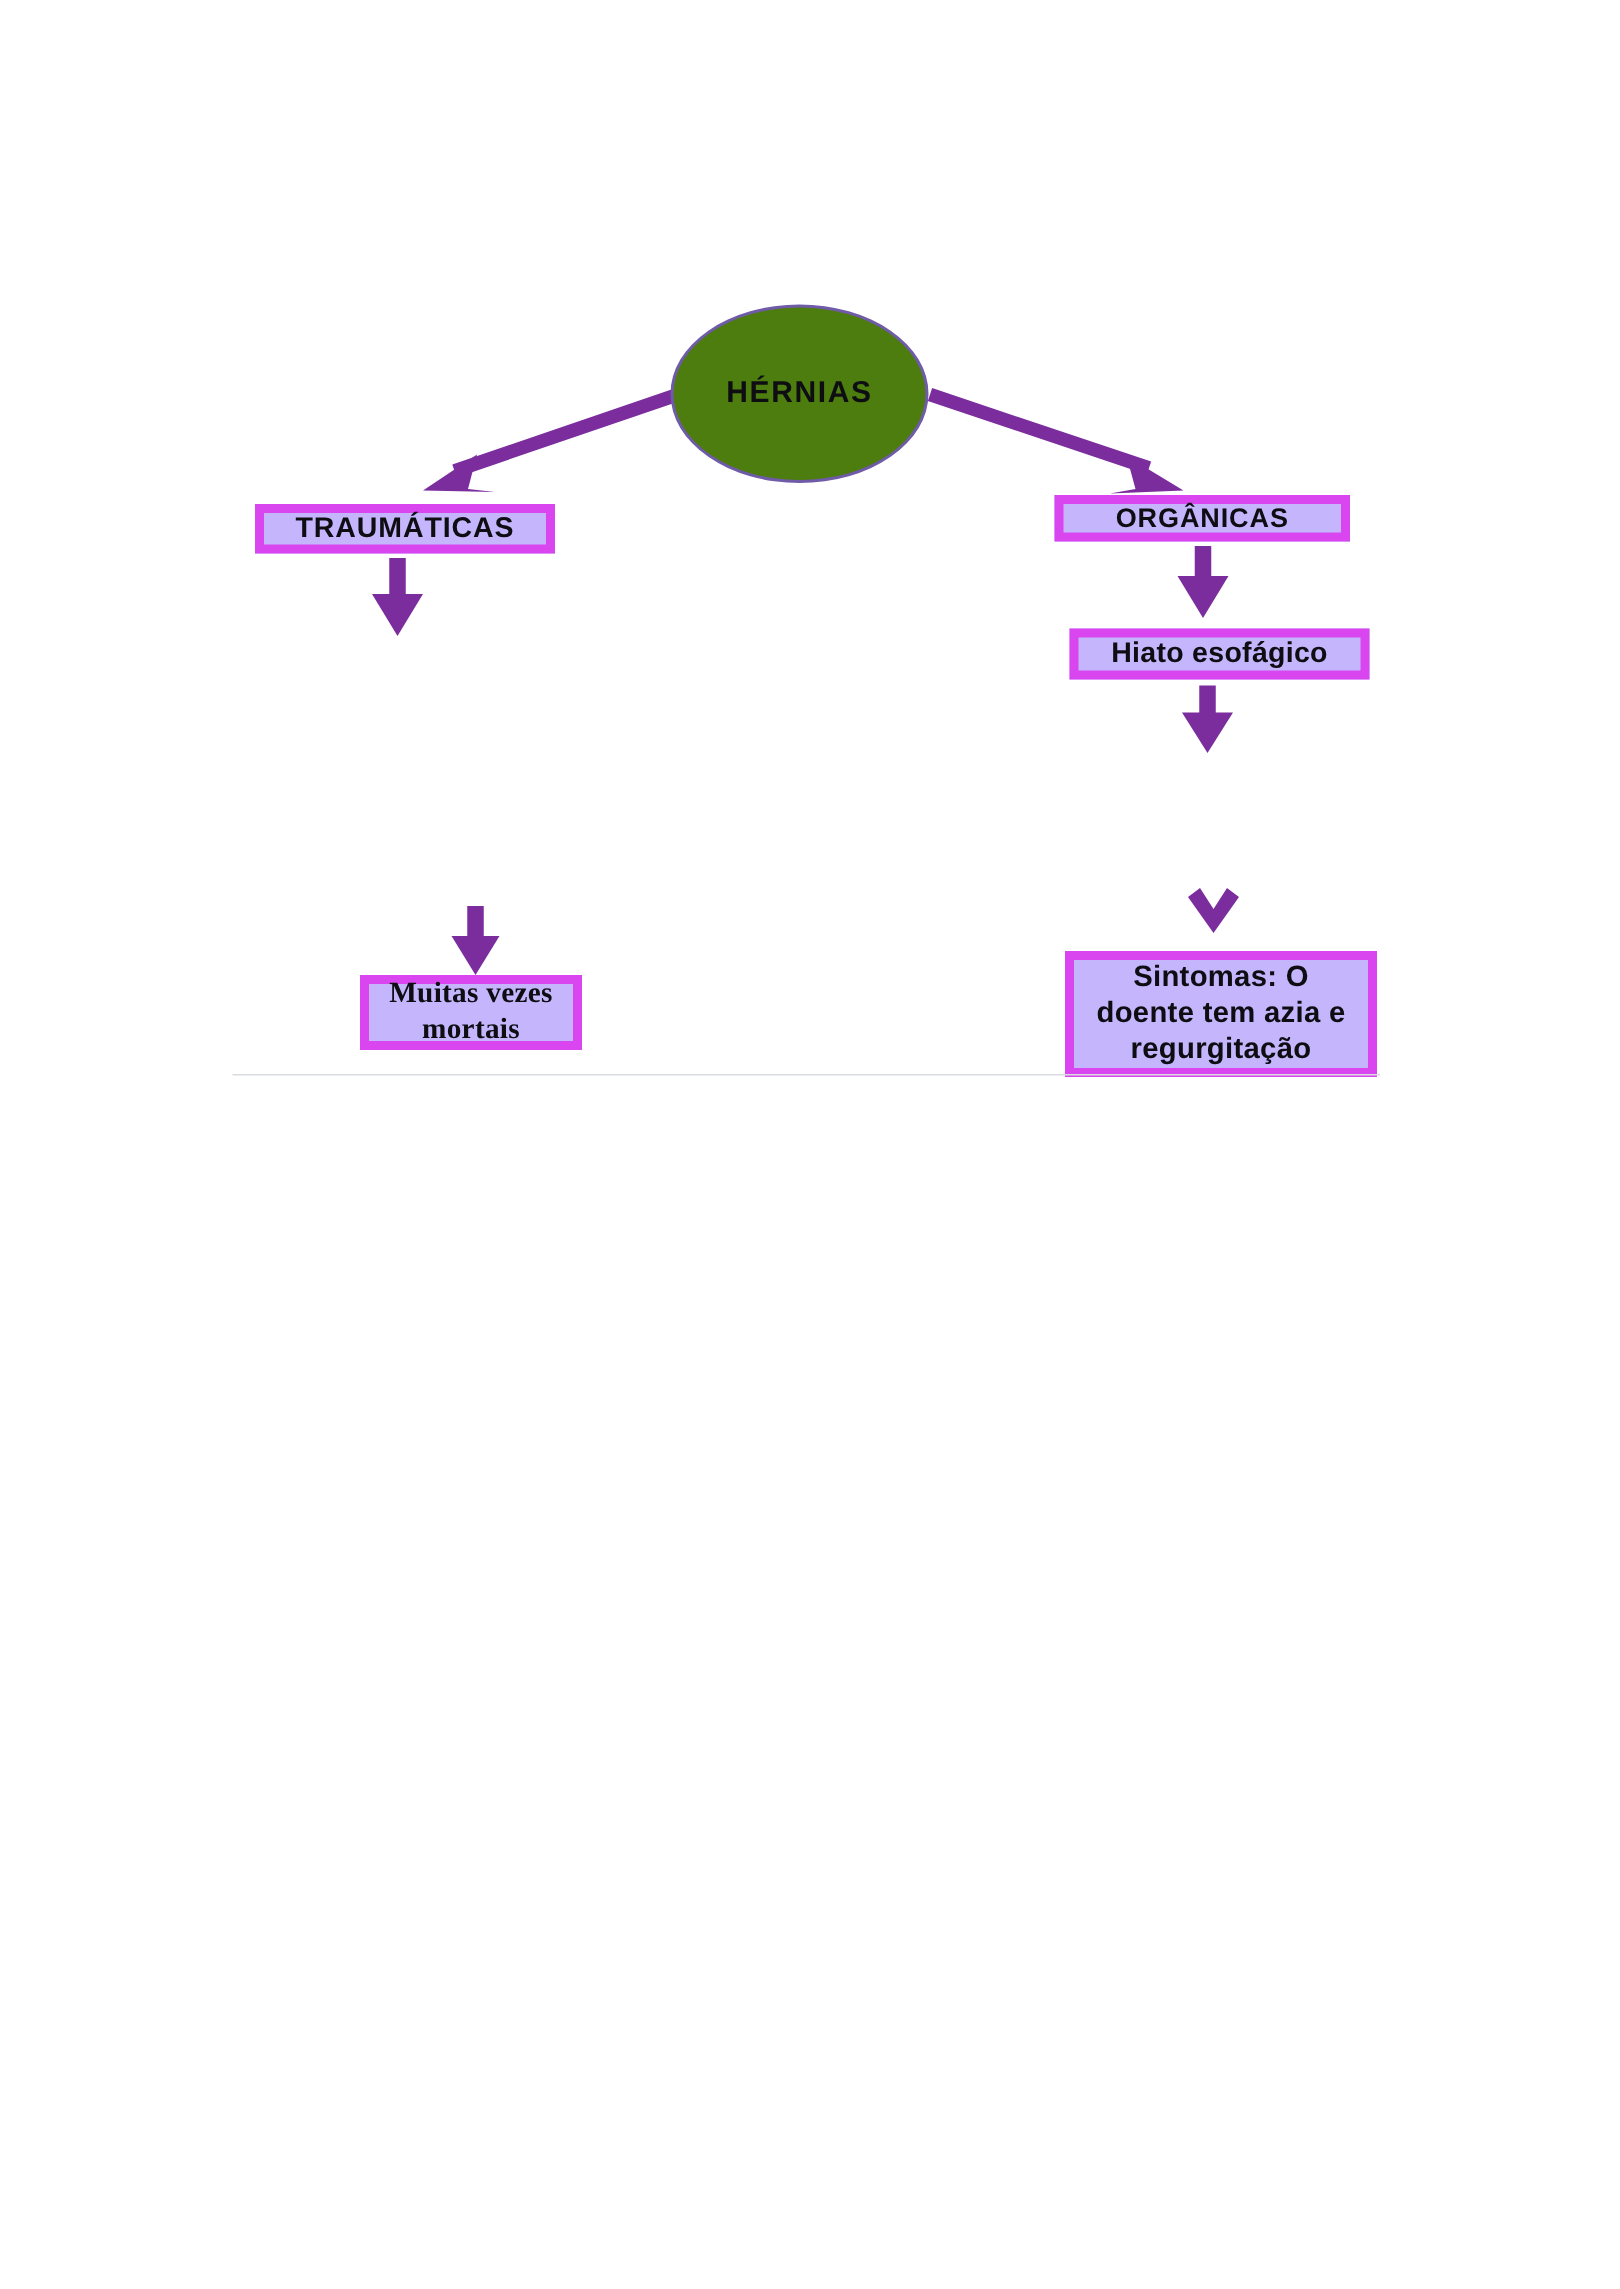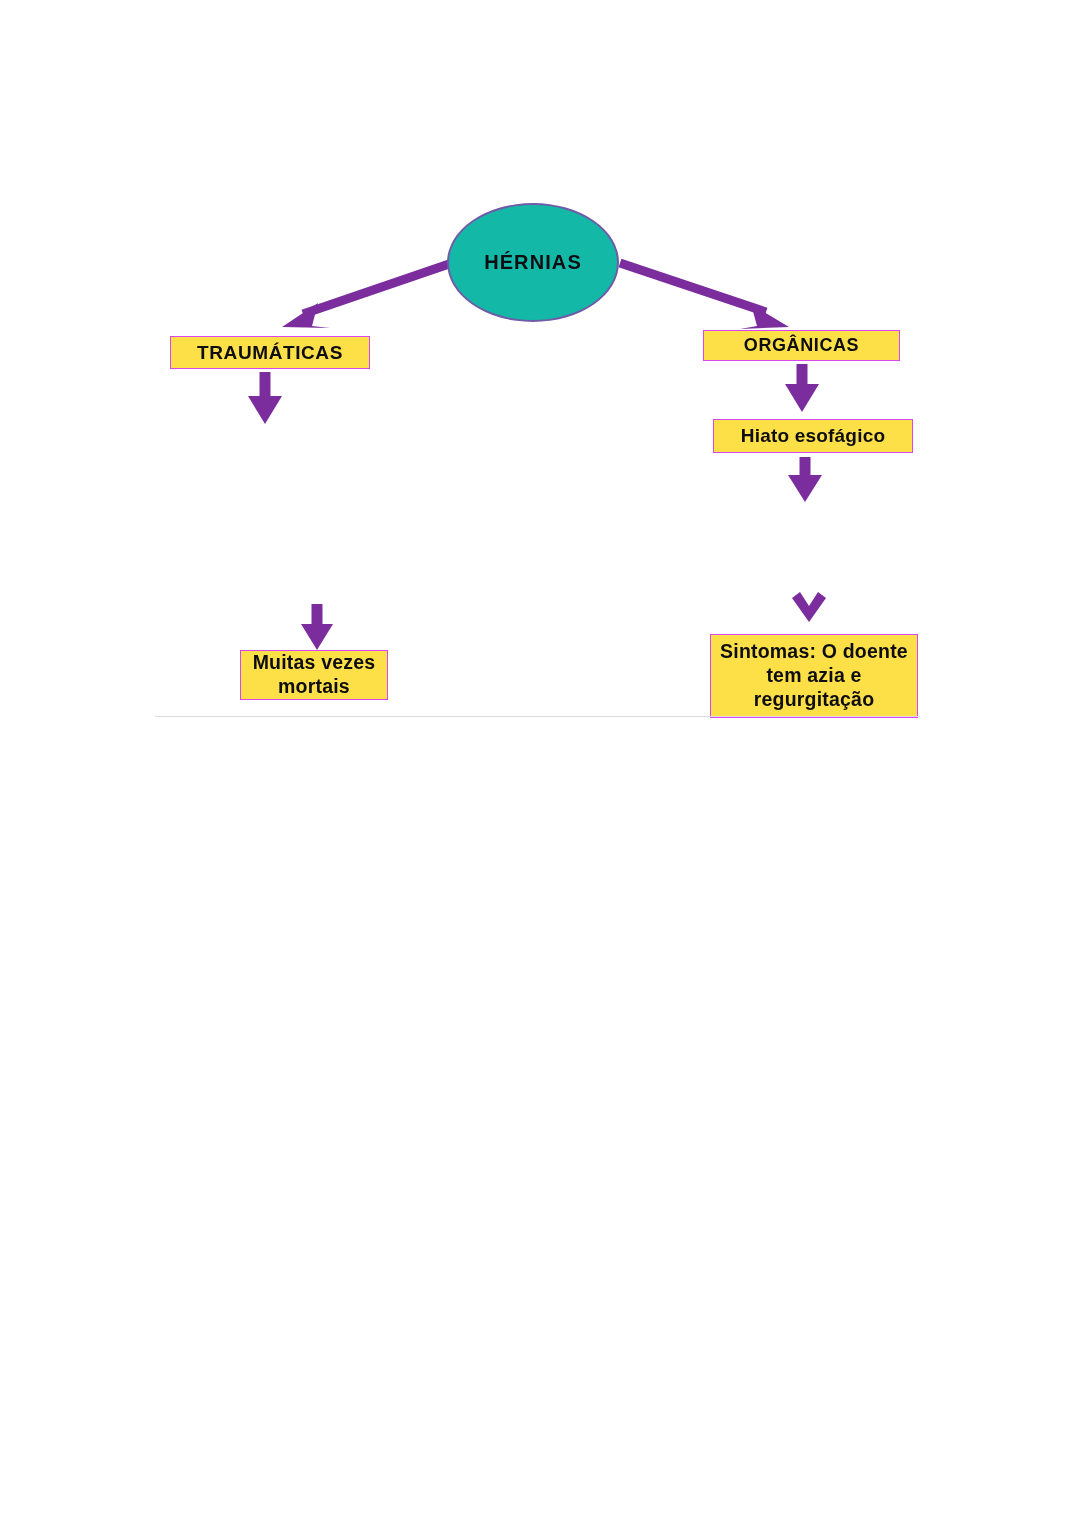--- a/index.html
+++ b/index.html
@@ -28,54 +28,54 @@
     position: absolute;
     left: 0;
     top: 0;
     width: 1080px;
     height: 760px;
     pointer-events: none;
   }
   .node {
     position: absolute;
     box-sizing: border-box;
-    background: #fde047;
-    border: 1px solid #d946ef;
+    background: #c4b5fd;
+    border: 6px solid #d946ef;
     display: flex;
     align-items: center;
     justify-content: center;
     text-align: center;
     color: #0d0d12;
     font-weight: bold;
     line-height: 1.22;
     letter-spacing: 0.2px;
   }
   .node-ellipse {
     position: absolute;
     box-sizing: border-box;
-    background: #14b8a6;
+    background: #4d7c0f;
     border: 2px solid #6f5ba8;
     border-radius: 50%;
     display: flex;
     align-items: center;
     justify-content: center;
     text-align: center;
     color: #0d0d12;
     font-weight: bold;
     letter-spacing: 1.1px;
   }
 
   
   #node-root       { left: 447px; top: 203px;  width: 172px; height: 119px; font-size: 20px; }
 
   #node-traumaticas{ left: 170px; top: 336px;  width: 200px; height: 33px;  font-size: 19px; letter-spacing: .6px; }
   #node-organicas  { left: 703px; top: 330px;  width: 197px; height: 31px;  font-size: 18px; letter-spacing: .6px; }
 
   #node-trauma-body{ left: 158px; top: 434px;  width: 283px; height: 178px; font-size: 19.5px; padding: 4px 8px; }
-  #node-mortais    { left: 240px; top: 650px;  width: 148px; height: 50px;  font-size: 19.5px; }
+  #node-mortais    { left: 240px; top: 650px;  width: 148px; height: 50px;  font-size: 19.5px; font-family: Liberation Serif, serif; }
 
   #node-hiato      { left: 713px; top: 419px;  width: 200px; height: 34px;  font-size: 19px; }
   #node-subir      { left: 710px; top: 504px;  width: 197px; height: 78px;  font-size: 19.5px; padding: 2px 6px; }
   #node-sintomas   { left: 710px; top: 634px;  width: 208px; height: 84px;  font-size: 19.5px; padding: 2px 6px; }
 
   .hrule {
     position: absolute;
     left: 155px;
     top: 716px;
     width: 765px;

